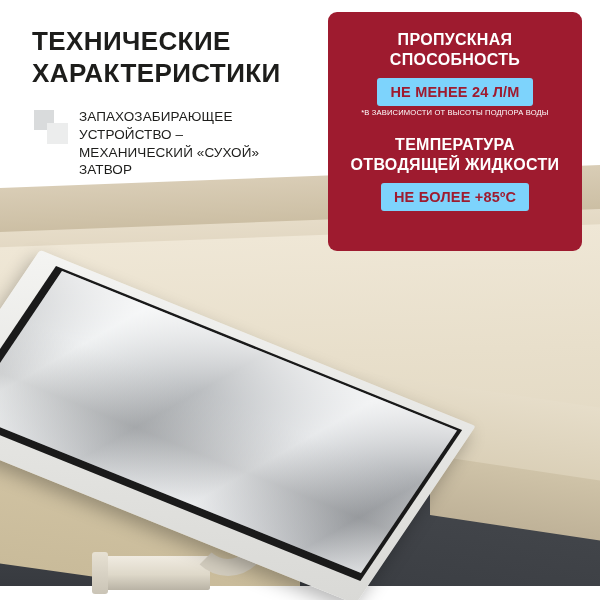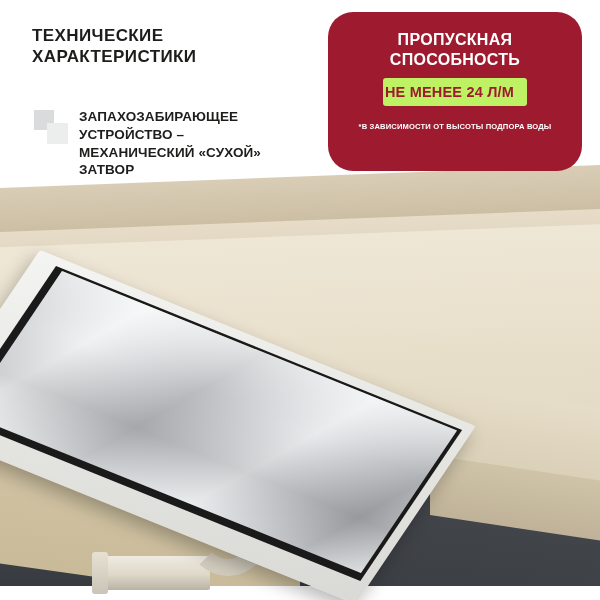--- a/index.html
+++ b/index.html
@@ -206,21 +206,21 @@
   }
 
   
   .heading {
     position: absolute;
     left: 32px;
     top: 26px;
     width: 300px;
   }
   .heading-line {
-    font-size: 17px;
+    font-size: 26px;
     font-weight: bold;
     letter-spacing: 0.4px;
     color: #1d1d1b;
     line-height: 1.22;
     text-transform: uppercase;
   }
 
   
   .feature {
     position: absolute;
@@ -245,35 +245,35 @@
     background: #d9dbdc;
   }
   .feature-icon .sq-b {
     position: absolute;
     left: 13px; top: 13px;
     width: 21px; height: 21px;
     background: #eceded;
   }
   .feature-text {
     font-size: 13.5px;
-    font-weight: bold;
+    font-weight: normal;
     color: #1d1d1b;
     line-height: 1.32;
     text-transform: uppercase;
     letter-spacing: 0.1px;
   }
 
   
   .panel {
     position: absolute;
     right: 18px;
     top: 12px;
     width: 254px;
     background: #9e1b2f;
-    border-radius: 25px;
+    border-radius: 9px;
     padding: 18px 14px 22px 14px;
     box-sizing: border-box;
     color: #ffffff;
     text-align: center;
   }
   .spec {
     margin-bottom: 4px;
   }
   .spec + .spec {
     margin-top: 18px;
@@ -281,34 +281,34 @@
   .spec-title {
     font-size: 16px;
     font-weight: bold;
     line-height: 1.22;
     letter-spacing: 0.3px;
     text-transform: uppercase;
     margin-bottom: 9px;
   }
   .spec-value {
     display: inline-block;
-    background: #bef264;
+    background: #7dd3fc;
     color: #9e1b2f;
     font-size: 14.5px;
     font-weight: bold;
     letter-spacing: 0.2px;
-    padding: 6px 13px 6px 2px;
+    padding: 6px 13px 6px 13px;
     border-radius: 3px;
     text-transform: uppercase;
     white-space: nowrap;
   }
   .spec-note {
-    margin-top: 16px;
+    margin-top: 2px;
     font-size: 7.6px;
-    font-weight: bold;
+    font-weight: normal;
     letter-spacing: 0.15px;
     text-transform: uppercase;
     color: #ffffff;
   }
 </style>
 </head>
 <body>
 
 <div class="stage">
 
@@ -355,19 +355,23 @@
   </div>
 
   <div class="panel">
 
     <div class="spec">
       <div class="spec-title">ПРОПУСКНАЯ СПОСОБНОСТЬ</div>
       <div class="spec-value">НЕ МЕНЕЕ 24 Л/М</div>
       <div class="spec-note">*В ЗАВИСИМОСТИ ОТ ВЫСОТЫ ПОДПОРА ВОДЫ</div>
     </div>
 
+    <div class="spec">
+      <div class="spec-title">ТЕМПЕРАТУРА ОТВОДЯЩЕЙ ЖИДКОСТИ</div>
+      <div class="spec-value">НЕ БОЛЕЕ +85ºC</div>
+    </div>
 
     <div class="spec">
     </div>
 
   </div>
 
 </div>
 
 </body></html>

